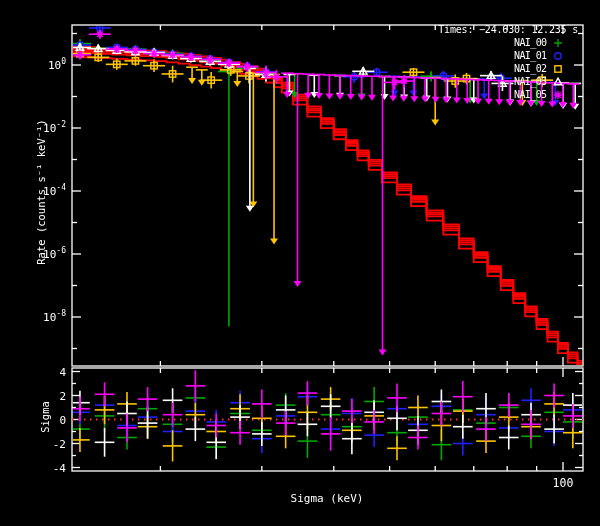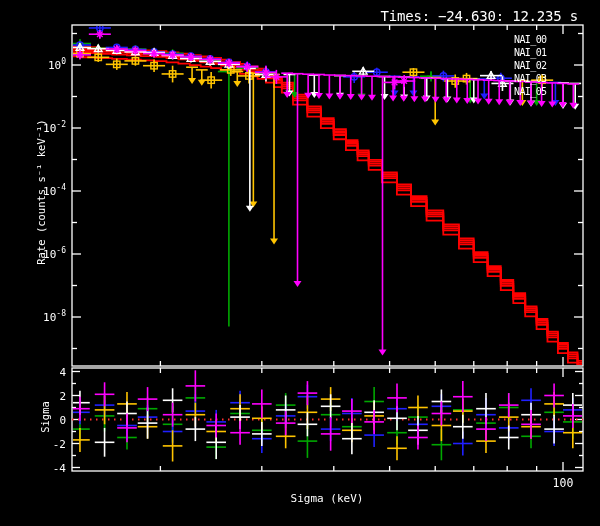--- a/index.html
+++ b/index.html
@@ -1,25 +1,25 @@
 <!DOCTYPE html>
 <html><head>
 <meta charset="utf-8">
 <style>
   html,body{margin:0;padding:0;background:#000;}
   .stage{position:relative;width:600px;height:526px;background:#000;overflow:hidden;
          font-family:"DejaVu Sans Mono",monospace;color:#fff;}
-  .title{position:absolute;top:8px;right:22px;font-size:14px;letter-spacing:-0.2px;white-space:nowrap;}
+  .title{position:absolute;top:24px;right:22px;font-size:10px;letter-spacing:-0.2px;white-space:nowrap;}
   .ylab{position:absolute;white-space:nowrap;font-size:10.5px;}
   .ylab.main{left:41px;top:192px;transform:translate(-50%,-50%) rotate(-90deg);}
   .ylab.resid{left:45px;top:417px;transform:translate(-50%,-50%) rotate(-90deg);}
   .xlab{position:absolute;left:327px;top:498px;transform:translate(-50%,-50%);font-size:11px;}
   svg#plot{position:absolute;left:0;top:0;}
   .legend{position:absolute;left:514px;top:36px;}
-  .lrow{display:flex;align-items:flex-end;justify-content:flex-end;height:13px;gap:4px;flex-direction:column;}
+  .lrow{display:flex;align-items:center;justify-content:flex-end;height:13px;gap:4px;}
   .ll{font-size:10px;letter-spacing:-0.6px;}
   .sym{width:14px;height:12px;display:block;}
 </style>
 </head>
 <body>
 
 <div class="stage">
 
   <svg id="plot" width="600" height="526">
       <rect x="0" y="0" width="600" height="526" fill="#000000"></rect>

